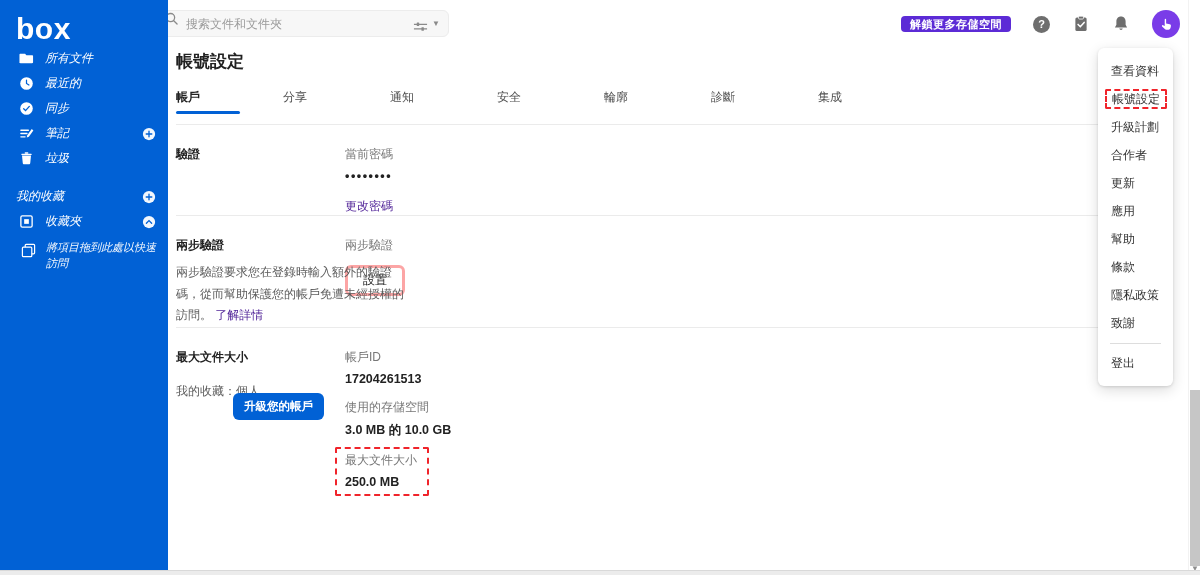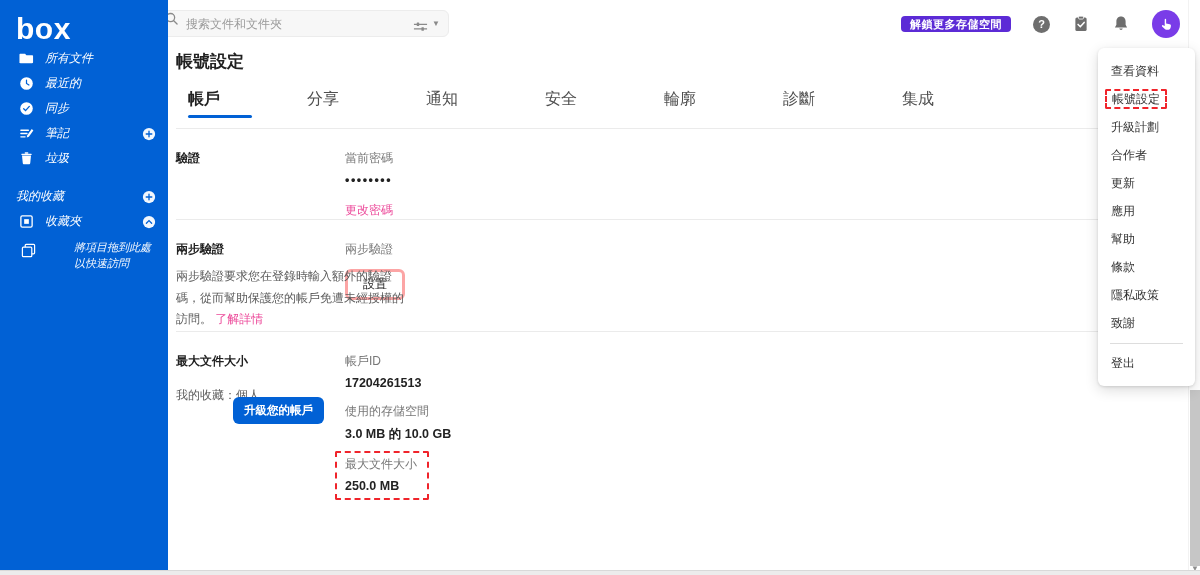--- a/index.html
+++ b/index.html
@@ -10,21 +10,21 @@
   
   .sidebar { position:absolute; left:0; top:0; width:168px; height:575px; background:#0161d5; color:#fff; z-index:10; }
   .logo { font-size:30px; font-weight:bold; letter-spacing:0.5px; padding:12px 0 0 16px; }
   .nav { margin-top:0;font-style:italic; }
   .nav-item { display:flex; align-items:center; height:25px; padding:0 12px 0 19px; font-size:12px; cursor:pointer; }
   .nav-item .ic { width:15px; height:15px; margin-right:11px; display:flex; align-items:center; }
   .nav-item .lbl { flex:1; white-space:nowrap; }
   .nav-item .trail { width:14px; height:14px; }
   .sec-head { display:flex; align-items:center; height:25px; padding:0 12px 0 16px; font-size:12px; margin-top:13px; }
   .sec-head .lbl { flex:1; }
-  .drag-hint { display:flex; padding:6px 10px 0 21px; font-size:11px; line-height:1.45; color:rgba(255,255,255,0.96);gap:28px; }
+  .drag-hint { display:flex; padding:6px 10px 0 21px; font-size:11px; line-height:1.45; color:rgba(255,255,255,0.96); }
   .drag-hint .ic { width:15px; height:15px; margin:3px 10px 0 0; flex:0 0 15px; }
 
   
   .topbar { position:absolute; left:150px; top:0; right:12px; height:48px; background:#fff; }
   .search-box { position:absolute; left:4px; top:10px; width:295px; height:27px; background:#f7f7f7; border:1px solid #ececec; border-radius:6px; display:flex; padding:0 8px 0 10px; }
   .search-box input { flex:1; border:none; outline:none; background:transparent; font-size:12px; color:#444; font-family:inherit; }
   .search-box input::placeholder { color:#9b9b9b; }
   .search-ic { width:13px; height:13px; margin-right:8px; flex:0 0 13px; }
   .filter-wrap { display:flex; align-items:center; cursor:pointer; }
   .filter-ic { width:15px; height:11px; }
@@ -33,44 +33,44 @@
   .upgrade-storage-btn { background:#5c2bd6; color:#fff; border:none; border-radius:4px; height:16px; padding:0 9px; font-size:11px; font-weight:bold; letter-spacing:0.5px; cursor:pointer; font-family:inherit; white-space:nowrap; }
   .help-circle { width:17px; height:17px; border-radius:50%; background:#6e6e6e; color:#fff; font-size:11px; font-weight:bold; display:flex; align-items:center; justify-content:center; cursor:pointer; }
   .icon-btn { width:18px; height:18px; cursor:pointer; }
   .avatar { width:28px; height:28px; border-radius:50%; background:#7a3ce8; display:flex; align-items:center; justify-content:center; cursor:pointer; }
   .avatar svg { width:15px; height:15px; }
 
   
   .content { position:absolute; left:150px; top:46px; right:12px; bottom:5px; padding:0 16px 0 26px; background:#fff; }
   .page-title { font-size:17px; font-weight:bold; color:#222; margin:4px 0 16px; }
   .tabs { display:flex; }
-  .tab { width:107px; font-size:16px; color:#4f4f4f; padding-bottom:8px; position:relative; cursor:pointer;margin-left:12px; }
+  .tab { width:107px; font-size:12px; color:#4f4f4f; padding-bottom:8px; position:relative; cursor:pointer; }
   .tab.active { color:#222; font-weight:bold; }
   .tab.active::after { content:""; position:absolute; left:0; bottom:0; width:64px; height:3px; background:#0161d5; border-radius:3px; }
   .tabs-divider { height:1px; background:#ebebeb; margin-top:10px; }
 
   .section { display:flex; padding:21px 0 0; }
   .section.bordered { border-bottom:1px solid #ebebeb; }
   .col-left { width:169px; flex:0 0 169px; position:relative; }
   .col-right { flex:1; }
   .sec-heading { font-size:12px; font-weight:bold; color:#222; }
   .sec-desc { font-size:12px; color:#5c5c5c; line-height:1.8; margin-top:8px; width:230px; }
   .field { margin-bottom:13px; }
   .f-label { font-size:12px; color:#777; margin-bottom:6px; }
   .f-value { font-size:12.5px; font-weight:bold; color:#222; }
   .pw-mask { letter-spacing:1.5px; }
-  .link { font-size:12px; color:#ec4899; cursor:pointer; text-decoration:none; display:inline-block; }
+  .link { font-size:12px; color:#4c1d95; cursor:pointer; text-decoration:none; display:inline-block; }
   .setup-btn { font-size:12px; color:#222; background:#fff; border:3px solid #fca5a5; border-radius:6px; padding:4px 15px; cursor:pointer; font-family:inherit; margin-top:3px; }
   .acct-type { font-size:12px; color:#5c5c5c; margin-top:17px; }
   .upgrade-acct-btn { position:absolute; left:57px; top:44px; background:#0161d5; color:#fff; border:none; border-radius:6px; font-size:11.5px; font-weight:bold; padding:6px 11px; cursor:pointer; font-family:Liberation Sans, sans-serif; white-space:nowrap; }
   .red-dash-box { display:inline-block; border:2px dashed #f0242b; border-radius:2px; padding:3px 10px 5px 8px; margin:-5px 0 6px -10px; }
   .red-dash-box .field { margin-bottom:0; }
 
   
-  .dropdown { position:absolute; left:1098px; top:48px; width:97px; background:#fff; border-radius:6px; box-shadow:0 1px 3px rgba(0,0,0,0.12), 0 4px 14px rgba(0,0,0,0.14); padding:10px 0 8px; z-index:60; }
+  .dropdown { position:absolute; left:1098px; top:48px; width:75px; background:#fff; border-radius:6px; box-shadow:0 1px 3px rgba(0,0,0,0.12), 0 4px 14px rgba(0,0,0,0.14); padding:10px 0 8px; z-index:60; }
   .menu-item { font-size:12px; color:#333; padding:5px 13px 6px; cursor:pointer; white-space:nowrap; }
   .menu-item .hl { border:2px dashed #f0242b; border-radius:2px; padding:1px 5px; margin-left:-6px; }
   .menu-divider { height:1px; background:#ddd; margin:5px 12px 6px; }
 
   
   .scroll-track { position:absolute; right:0; top:0; width:12px; height:575px; background:#ffffff; border-left:1px solid #f2f2f2; z-index:30; }
   .scroll-thumb { position:absolute; left:1px; top:390px; width:10px; height:176px; background:#c6c6c6; }
   .scroll-arrow { position:absolute; left:0; bottom:2px; width:12px; text-align:center; font-size:8px; color:#8f8f8f; line-height:8px; }
   .bottom-strip { position:absolute; left:0; bottom:0; width:1200px; height:5px; background:#ececec; border-top:1px solid #d9d9d9; z-index:40; }
 </style>

